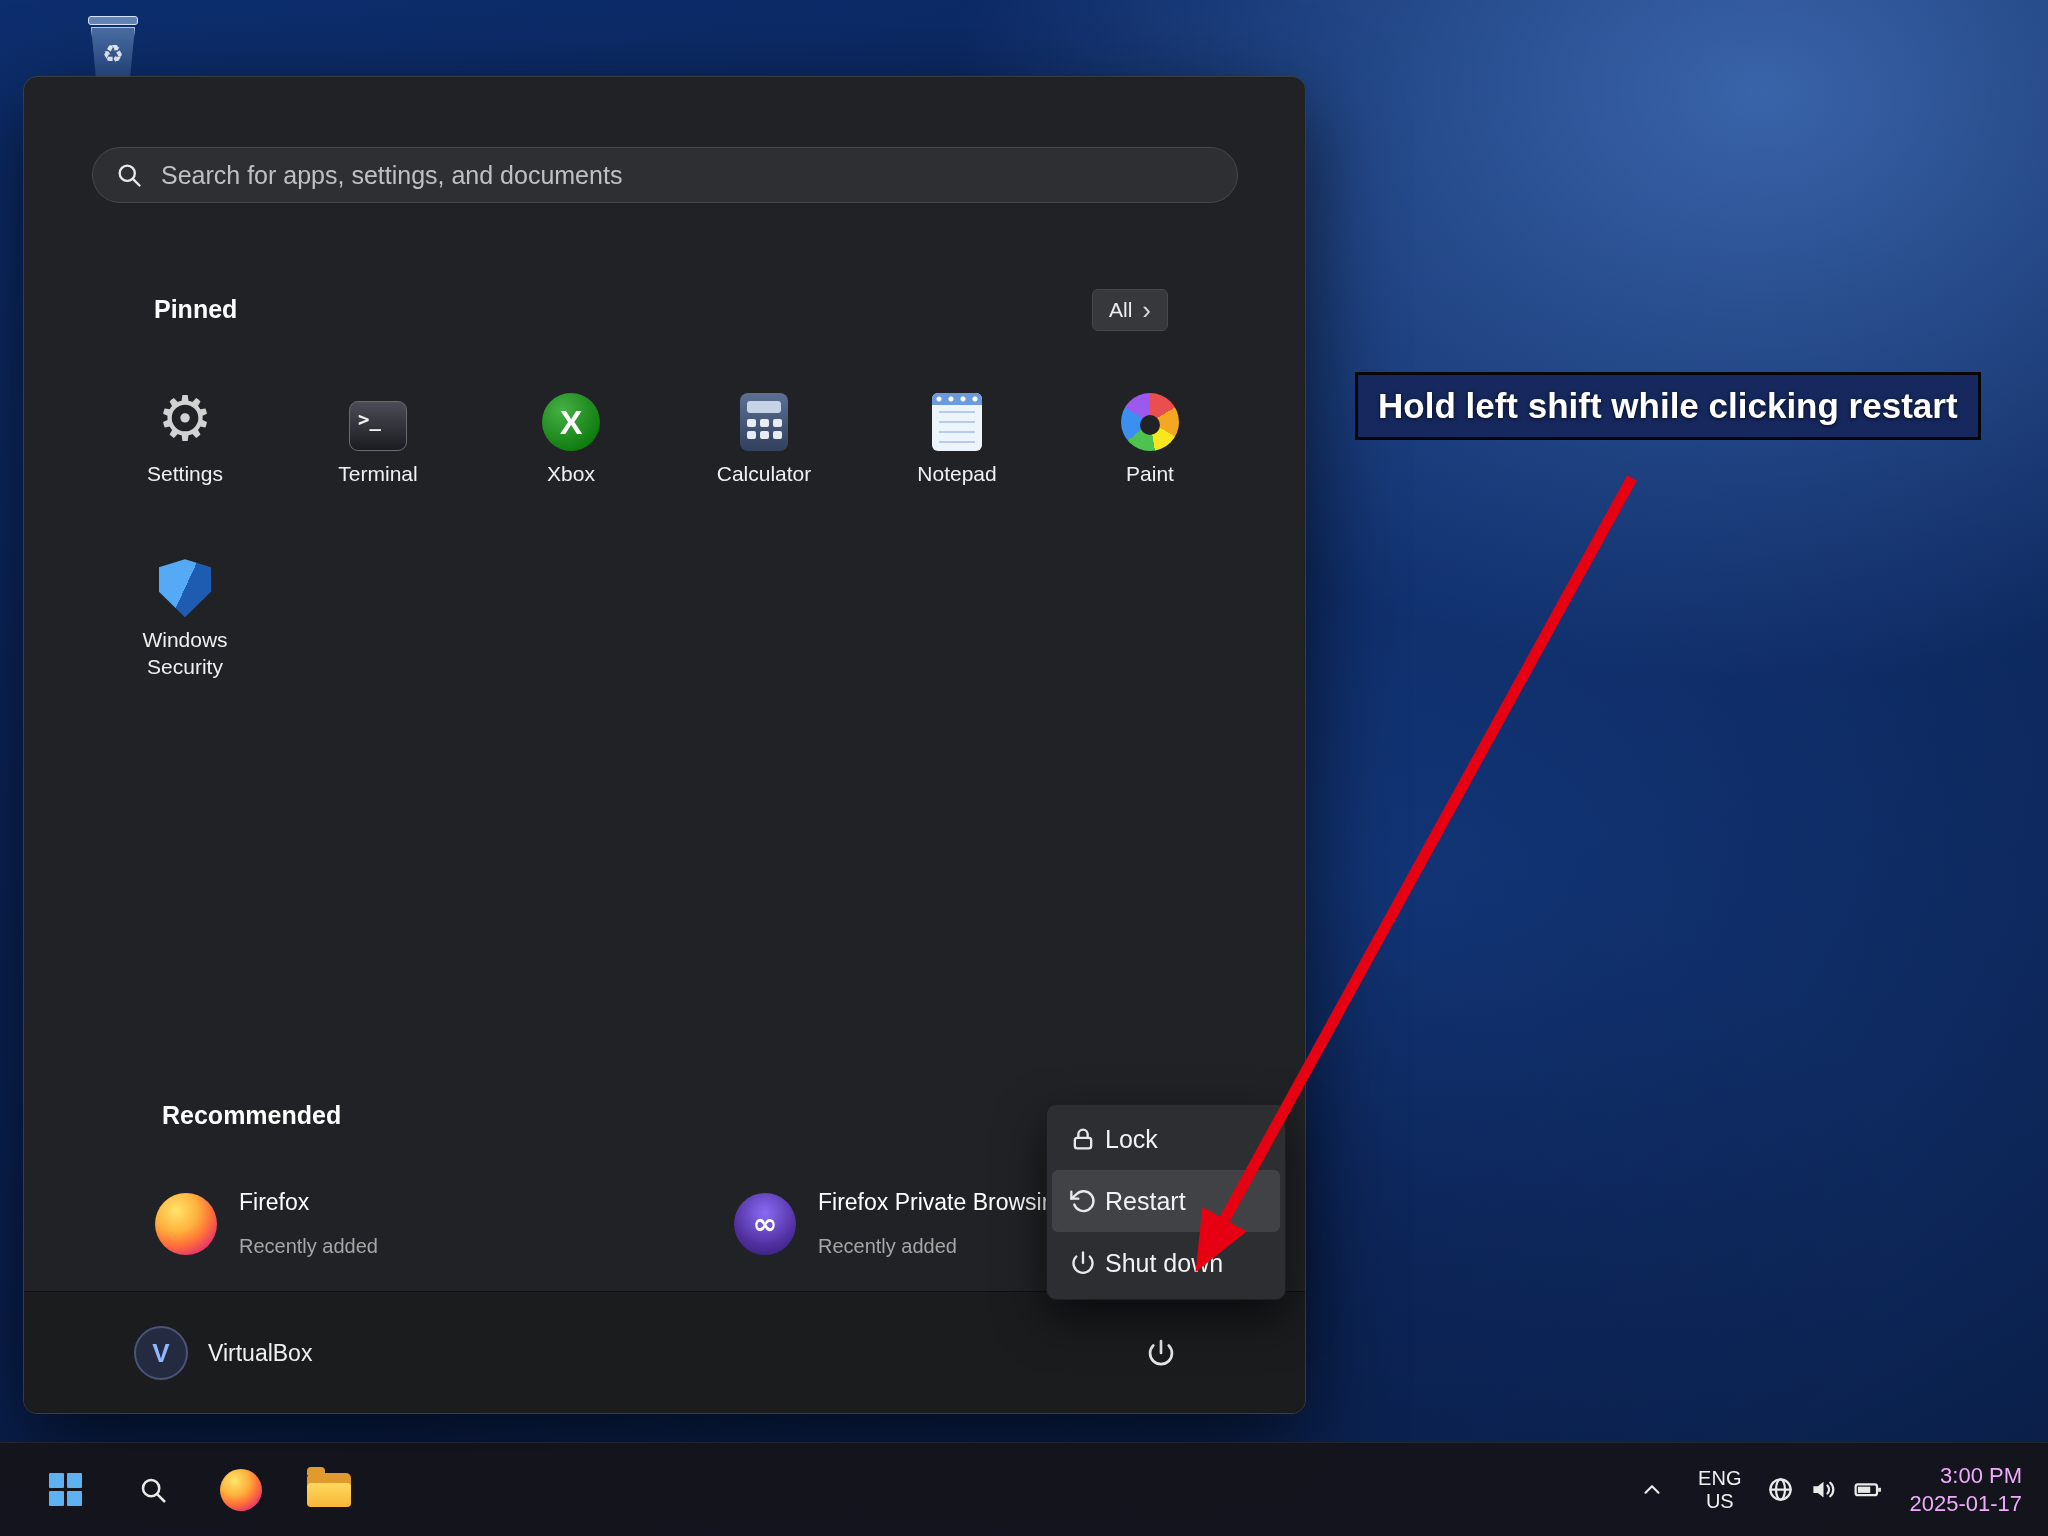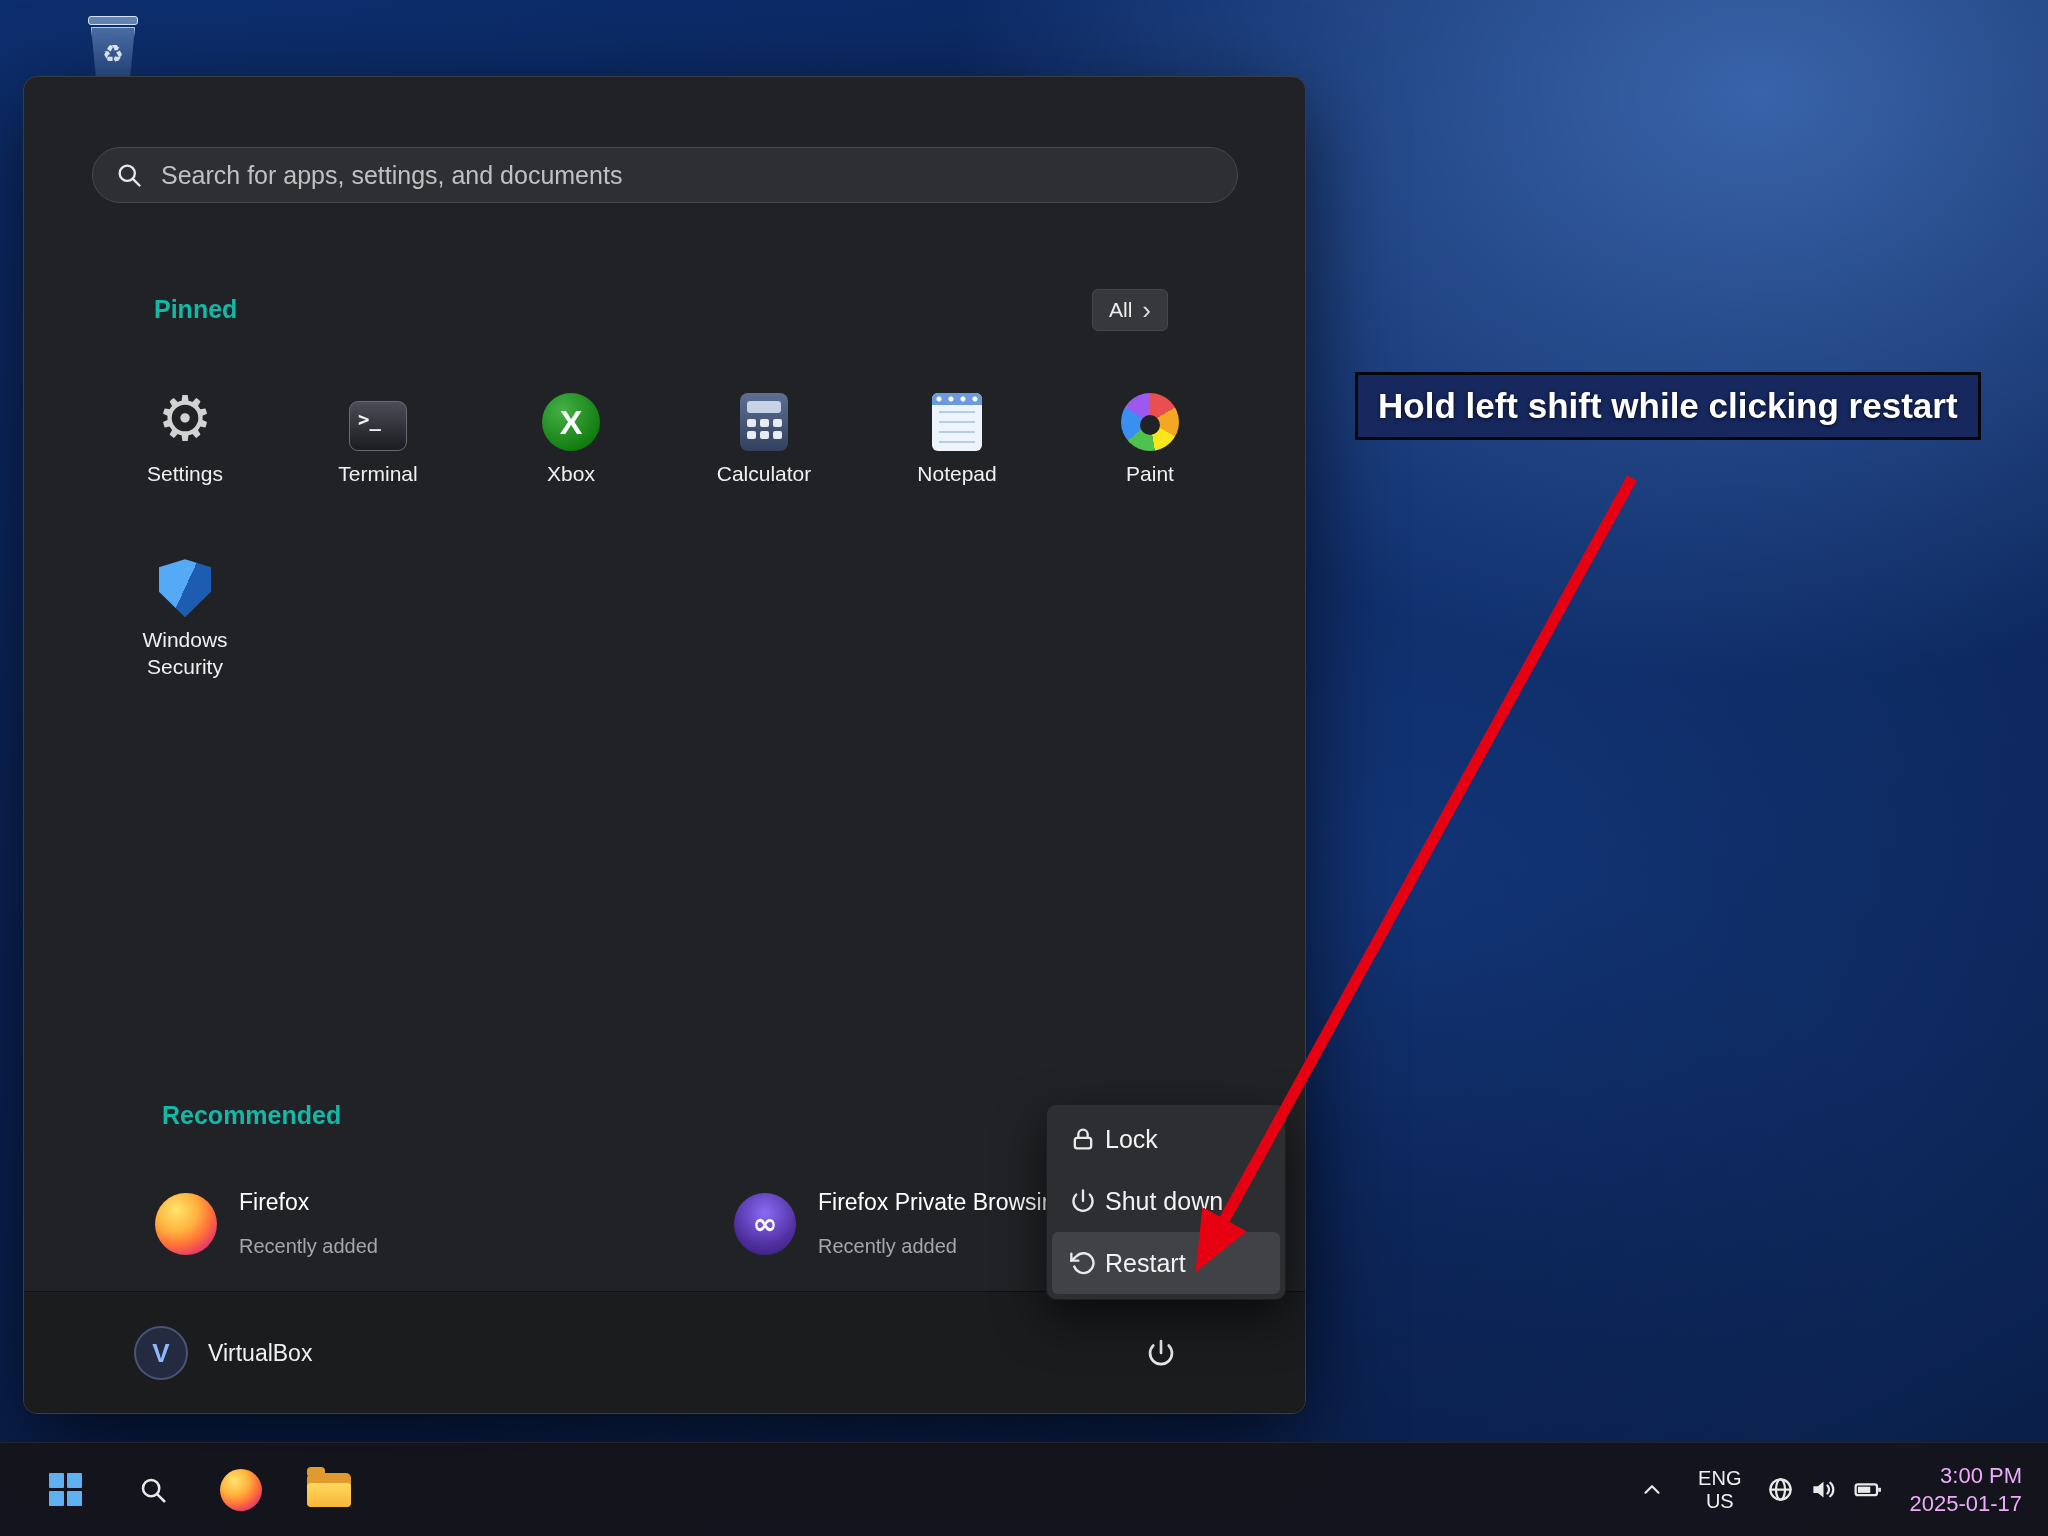--- a/index.html
+++ b/index.html
@@ -32,21 +32,21 @@
   .menu { left:23px; top:76px; width:1283px; height:1338px; background:#212225;
           border:1px solid #3b3c40; border-radius:14px; z-index:10;
           box-shadow:0 30px 90px rgba(0,0,0,0.65); }
   .search-bar { position:absolute; left:68px; top:70px; width:1146px; height:56px;
                 background:#2e2f33; border:1px solid #47484d; border-radius:28px;
                 display:flex; align-items:center; gap:18px; padding:0 22px; }
   .search-bar input { flex:1; background:transparent; border:none; outline:none;
                       color:#d6d6d6; font-size:25px; font-family:"Liberation Sans",sans-serif; }
   .search-bar input::placeholder { color:#c0c0c0; }
 
-  .section-label { position:absolute; font-size:25px; font-weight:700; color:#14b8a6; }
+  .section-label { position:absolute; font-size:25px; font-weight:700; color:#ffffff; }
   .pinned-label { left:130px; top:218px; }
   .rec-label { left:138px; top:1024px; }
 
   .all-btn { position:absolute; left:1068px; top:212px; height:42px; padding:0 16px;
              background:#37383c; border:1px solid #47484d; border-radius:6px;
              display:inline-flex; align-items:center; gap:10px; color:#eee; font-size:21px; cursor:pointer; }
   .all-btn .chev { font-size:26px; line-height:1; color:#ddd; }
 
   .app-grid { position:absolute; left:86px; top:310px; display:grid;
               grid-template-columns:repeat(6,150px); column-gap:43px; row-gap:66px; }
@@ -303,37 +303,37 @@
 <div class="abs flyout">
   <div class="fly-row">
     <span class="fly-icon">
       <svg class="ico" width="28" height="28" viewBox="0 0 24 24">
         <rect x="5" y="11" width="14" height="9" rx="2"></rect>
           <path d="M8 11V8a4 4 0 0 1 8 0v3"></path>
       </svg>
     </span>
     <span>Lock</span>
   </div>
+  <div class="fly-row highlight">
+    <span class="fly-icon">
+      <svg class="ico" width="28" height="28" viewBox="0 0 24 24">
+        <polyline points="2 4 2 10 8 10"></polyline>
+          <path d="M4.5 15a8.5 8.5 0 1 0 2-8.9L2 10"></path>
+      </svg>
+    </span>
+    <span>Restart</span>
+  </div>
   <div class="fly-row">
     <span class="fly-icon">
       <svg class="ico" width="28" height="28" viewBox="0 0 24 24">
         <path d="M12 3v9"></path>
           <path d="M17.8 6.4a8.2 8.2 0 1 1-11.6 0"></path>
       </svg>
     </span>
     <span>Shut down</span>
-  </div>
-  <div class="fly-row highlight">
-    <span class="fly-icon">
-      <svg class="ico" width="28" height="28" viewBox="0 0 24 24">
-        <polyline points="2 4 2 10 8 10"></polyline>
-          <path d="M4.5 15a8.5 8.5 0 1 0 2-8.9L2 10"></path>
-      </svg>
-    </span>
-    <span>Restart</span>
   </div>
 </div>
 
 <svg class="abs arrow-layer" viewBox="0 0 2048 1536">
   <defs>
     <marker id="ah" markerWidth="5.5" markerHeight="4.6" refX="0.5" refY="2.3" orient="auto" markerUnits="strokeWidth">
       <path d="M0,0 L5.5,2.3 L0,4.6 Z" fill="#e60012"></path>
     </marker>
   </defs>
   <line x1="1632" y1="478" x2="1222" y2="1224" stroke="#e60012" stroke-width="11" marker-end="url(#ah)"></line>

